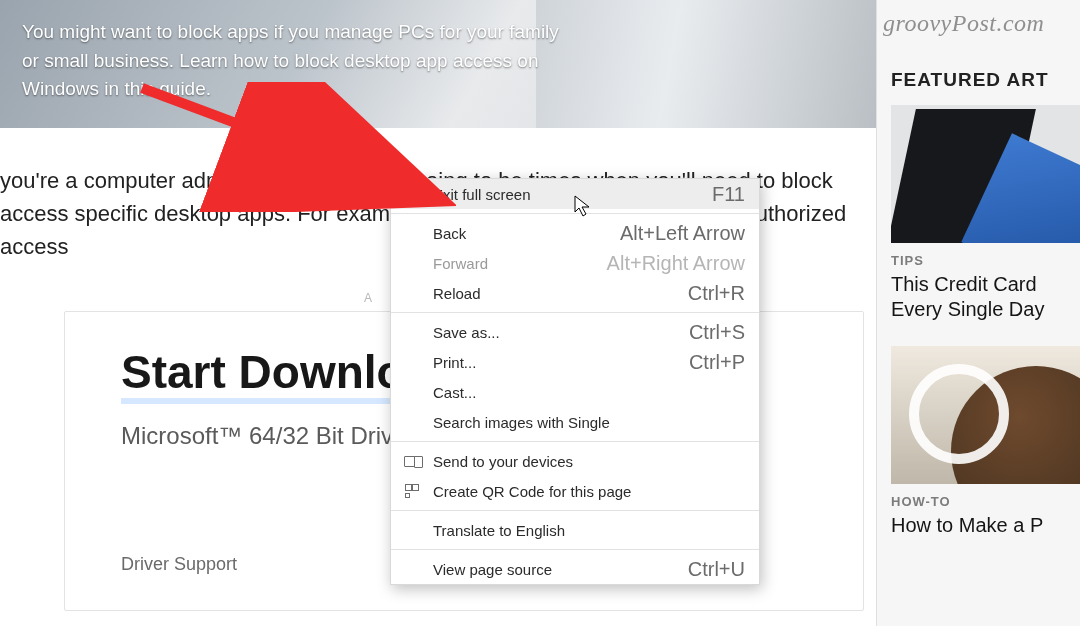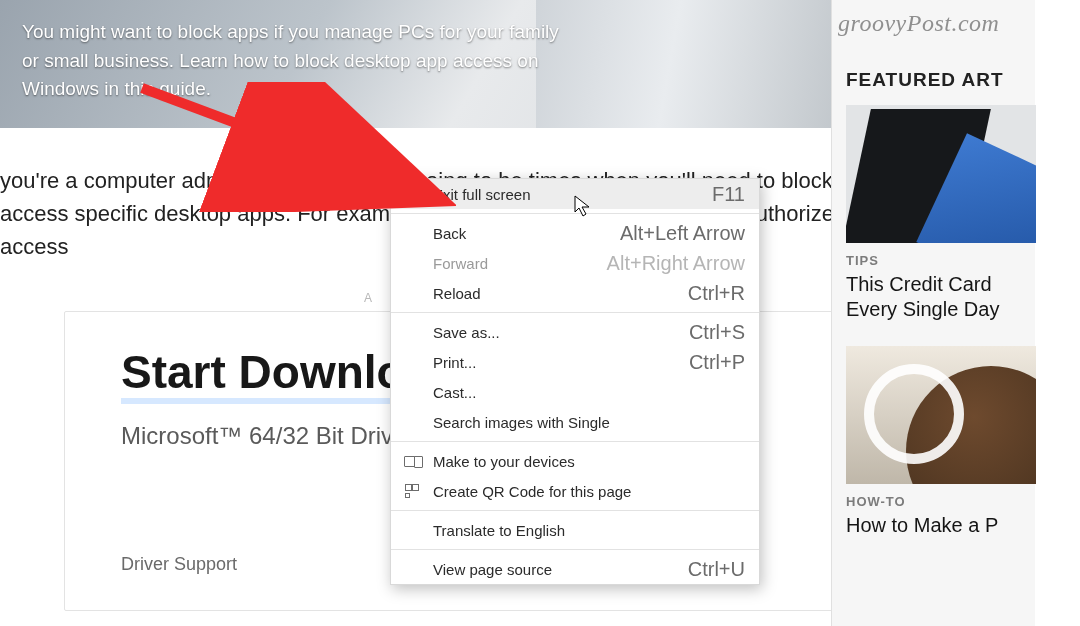--- a/index.html
+++ b/index.html
@@ -13,21 +13,21 @@
   }
   .main-col {
     position: absolute;
     left: 0;
     top: 0;
     width: 876px;
     height: 626px;
   }
   .sidebar {
     position: absolute;
-    left: 831px;
+    left: 876px;
     top: 0;
     width: 204px;
     height: 626px;
     border-left: 1px solid #e0e0e0;
     background: #f6f6f6;
   }
   .hero {
     position: relative;
     height: 128px;
     background: linear-gradient(120deg,#9aa4ae 0%,#bcc4cb 35%,#e8eaec 55%,#d2d6da 100%);
@@ -275,21 +275,21 @@
       <span>Cast...</span>
     </div>
     <div class="menu-item">
       <span>Search images with Single</span>
     </div>
     <div class="menu-sep"></div>
     <div class="menu-item">
       <span class="menu-icon">
         <span class="icon-devices"></span>
       </span>
-      <span>Make to your devices</span>
+      <span>Send to your devices</span>
     </div>
     <div class="menu-item">
       <span class="menu-icon">
         <span class="icon-qr">
           <span></span>
         </span>
       </span>
       <span>Create QR Code for this page</span>
     </div>
     <div class="menu-sep"></div>

